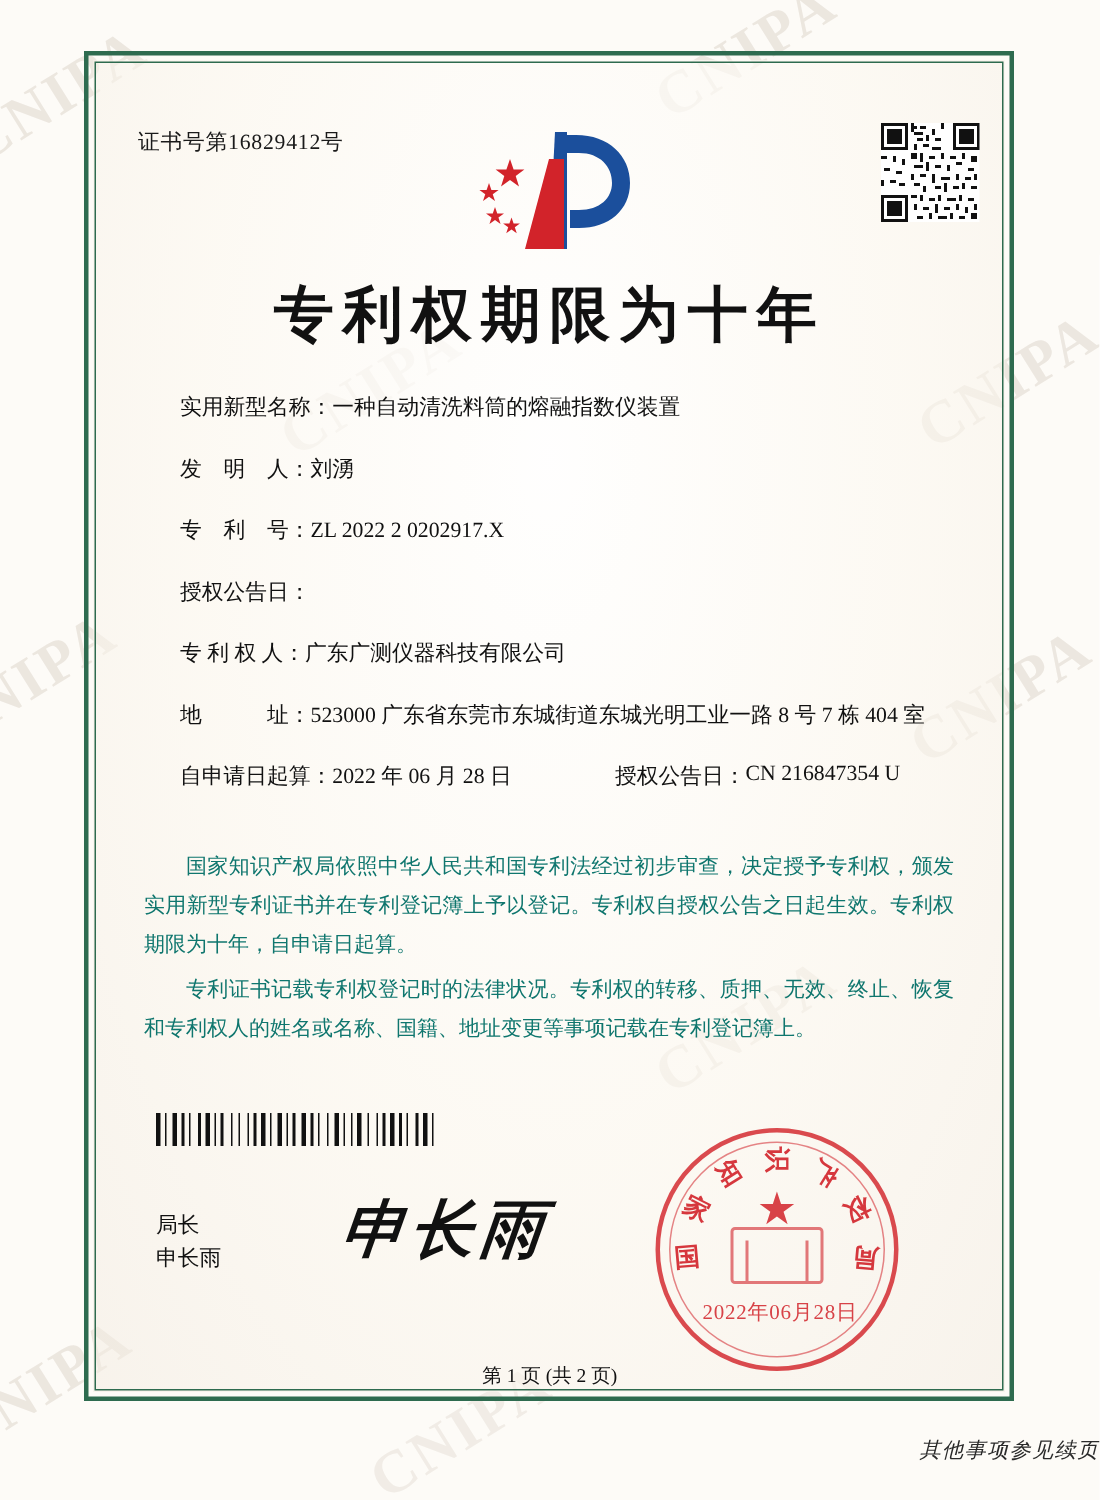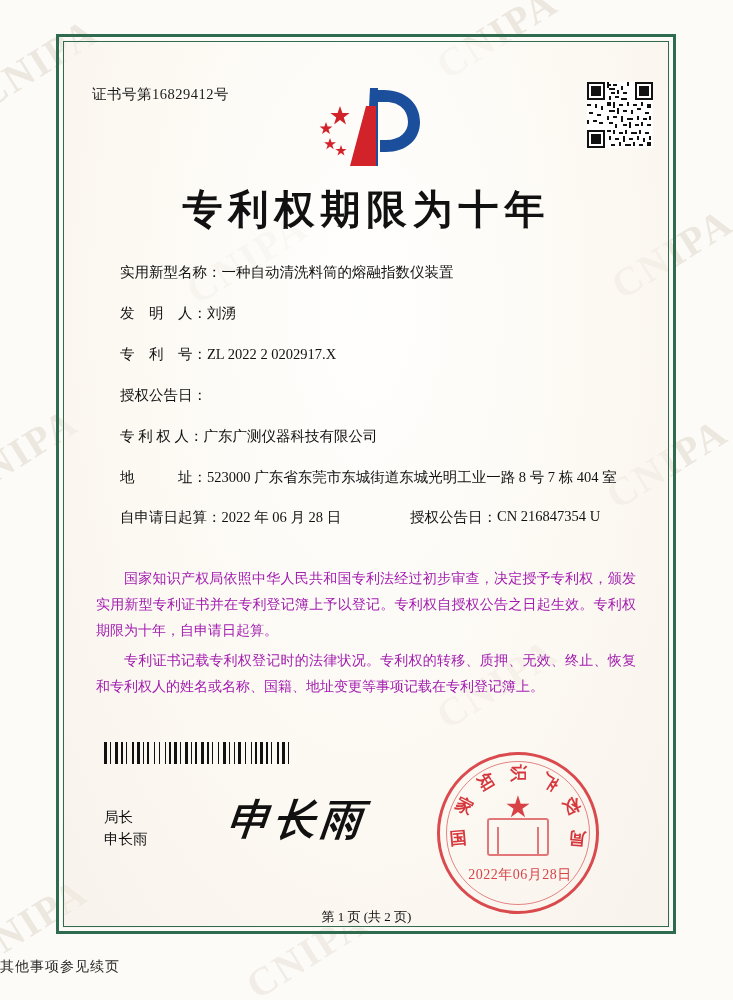--- a/index.html
+++ b/index.html
@@ -151,21 +151,21 @@
 
   
   #paragraphs {
     position: absolute;
     left: 96px;
     top: 566px;
     width: 540px;
     font-family: "Liberation Serif", "DejaVu Serif", serif;
     font-size: 14px;
     line-height: 1.85;
-    color: #a21caf;
+    color: #0f766e;
     text-align: justify;
   }
   #paragraphs p {
     margin: 0 0 4px 0;
     text-indent: 2em;
   }
 
   
   #barcode {
     position: absolute;
@@ -290,25 +290,26 @@
     top: 908px;
     text-align: center;
     font-family: "Liberation Serif", "DejaVu Serif", serif;
     font-size: 13px;
     color: #111;
   }
   #footer-note {
     position: absolute;
     left: 0; right: 0;
     top: 958px;
-    text-align: left;
+    text-align: right;
     font-family: "Liberation Serif", "DejaVu Serif", serif;
     font-size: 14px;
     color: #2a2a2a;
     letter-spacing: 1px;
+    font-style: italic;
   }
 </style>
 </head>
 <body>
 
 <div id="page">
 
   <div class="wm w1">CNIPA</div>
   <div class="wm w2">CNIPA</div>
   <div class="wm w3">CNIPA</div>

